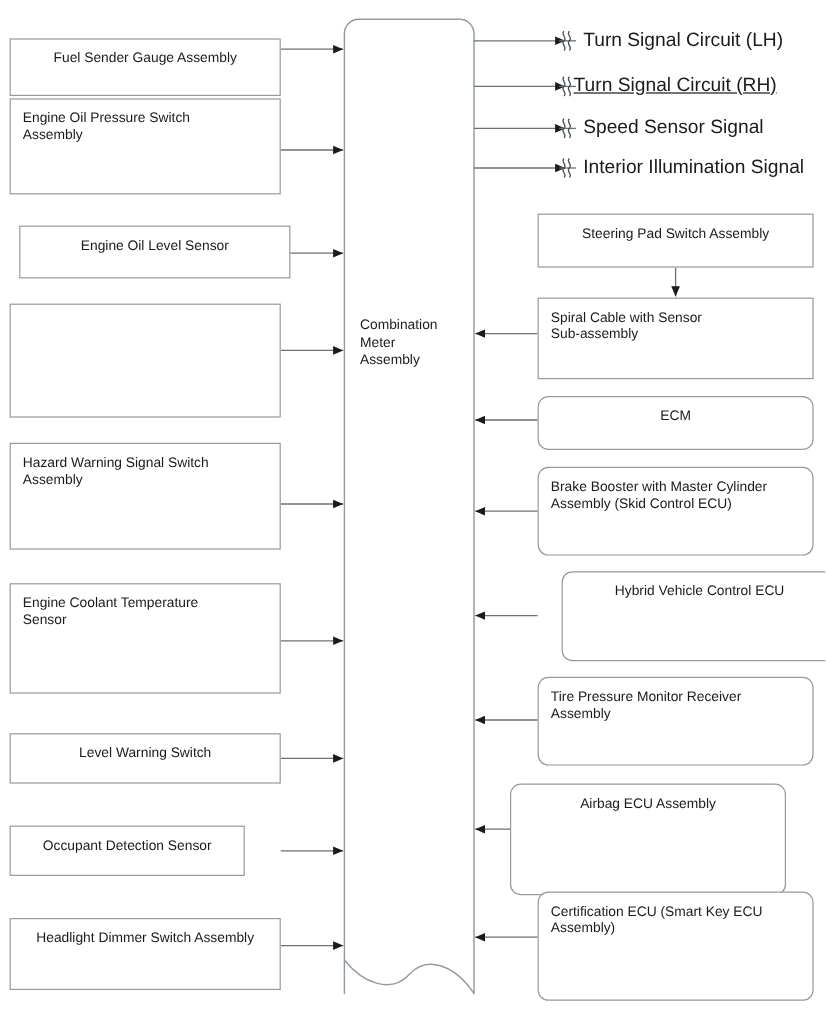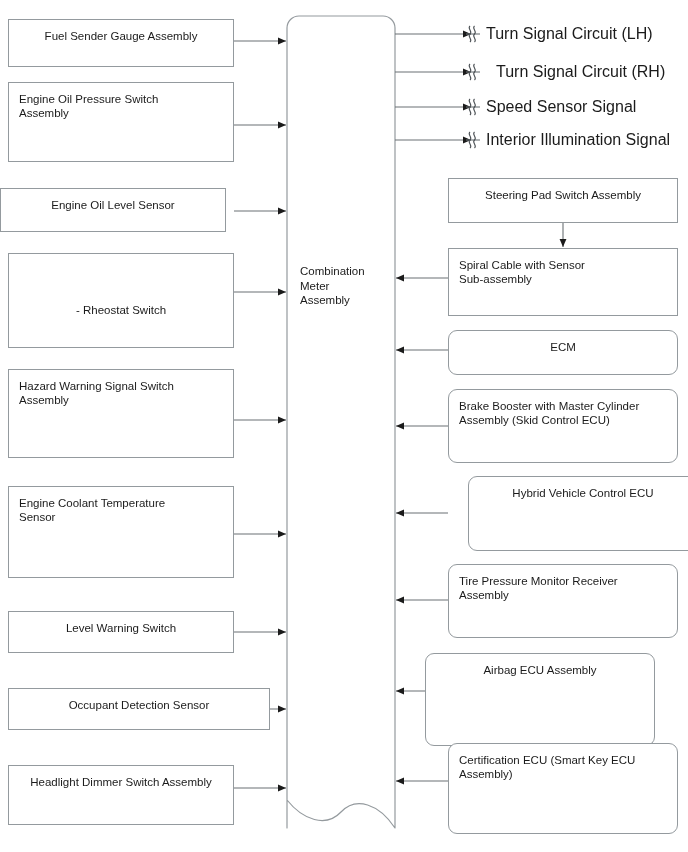--- a/index.html
+++ b/index.html
@@ -142,45 +142,44 @@
           <path d="M474.5,99 c-3.2,2.6 3.2,5.4 0,8 c-3.2,2.6 3.2,5.4 0,8" fill="none"></path>
         </g>
         <g>
           <path d="M470,132 c-3.2,2.6 3.2,5.4 0,8 c-3.2,2.6 3.2,5.4 0,8" fill="none"></path>
           <path d="M474.5,132 c-3.2,2.6 3.2,5.4 0,8 c-3.2,2.6 3.2,5.4 0,8" fill="none"></path>
         </g>
       </g>
   </svg>
 
   <div id="left-nodes">
-      <div class="node" style="left: 8px; top: 19px; width: 226px; height: 48px;">
+      <div class="node" style="left: 8px; top: 32px; width: 226px; height: 48px;">
         <div class="txt center">Fuel Sender Gauge Assembly</div>
       </div>
       <div class="node" style="left: 8px; top: 82px; width: 226px; height: 80px;">
         <div class="txt">Engine Oil Pressure Switch
 Assembly</div>
       </div>
-      <div class="node" style="left: 0; top: 188px; width: 226px; height: 44px; padding-left: 48px;">
+      <div class="node" style="left: 16px; top: 188px; width: 226px; height: 44px; padding-left: 48px;">
         <div class="txt center">Engine Oil Level Sensor</div>
       </div>
       <div class="node" style="left: 8px; top: 253px; width: 226px; height: 95px;">
-        <div class="subtxt" style="top: 49px;">- Rheostat Switch</div>
       </div>
       <div class="node" style="left: 8px; top: 369px; width: 226px; height: 89px; padding-left: 28px;">
         <div class="txt">Hazard Warning Signal Switch
 Assembly</div>
       </div>
       <div class="node" style="left: 8px; top: 486px; width: 226px; height: 92px;">
         <div class="txt">Engine Coolant Temperature
 Sensor</div>
       </div>
       <div class="node" style="left: 8px; top: 611px; width: 226px; height: 42px;">
         <div class="txt center">Level Warning Switch</div>
       </div>
-      <div class="node" style="left: 8px; top: 688px; width: 262px; height: 42px;">
+      <div class="node" style="left: 8px; top: 688px; width: 196px; height: 42px;">
         <div class="txt center">Occupant Detection Sensor</div>
       </div>
       <div class="node" style="left: 8px; top: 765px; width: 226px; height: 60px;">
         <div class="txt center">Headlight Dimmer Switch Assembly</div>
       </div>
     </div>
 
   <div id="right-nodes">
       <div class="node" style="left: 448px; top: 178px; width: 230px; height: 45px;">
         <div class="txt center">Steering Pad Switch Assembly</div>
@@ -207,21 +206,21 @@
         <div class="txt center">Airbag ECU Assembly</div>
       </div>
       <div class="node rounded" style="left: 448px; top: 743px; width: 230px; height: 91px;">
         <div class="txt">Certification ECU (Smart Key ECU
 Assembly)</div>
       </div>
     </div>
 
   <div id="out-labels">
       <div class="out-label" style="left: 486px; top: 27px;">Turn Signal Circuit (LH)</div>
-      <div class="out-label" style="left: 496px; top: 65px;">Turn Signal Circuit (RH)</div>
+      <div class="out-label" style="left: 478px; top: 65px; text-decoration: underline;">Turn Signal Circuit (RH)</div>
       <div class="out-label" style="left: 486px; top: 100px;">Speed Sensor Signal</div>
       <div class="out-label" style="left: 486px; top: 133px;">Interior Illumination Signal</div>
     </div>
 
   <div id="center-block">
     <div id="center-label">Combination
 Meter
 Assembly</div>
   </div>
 

